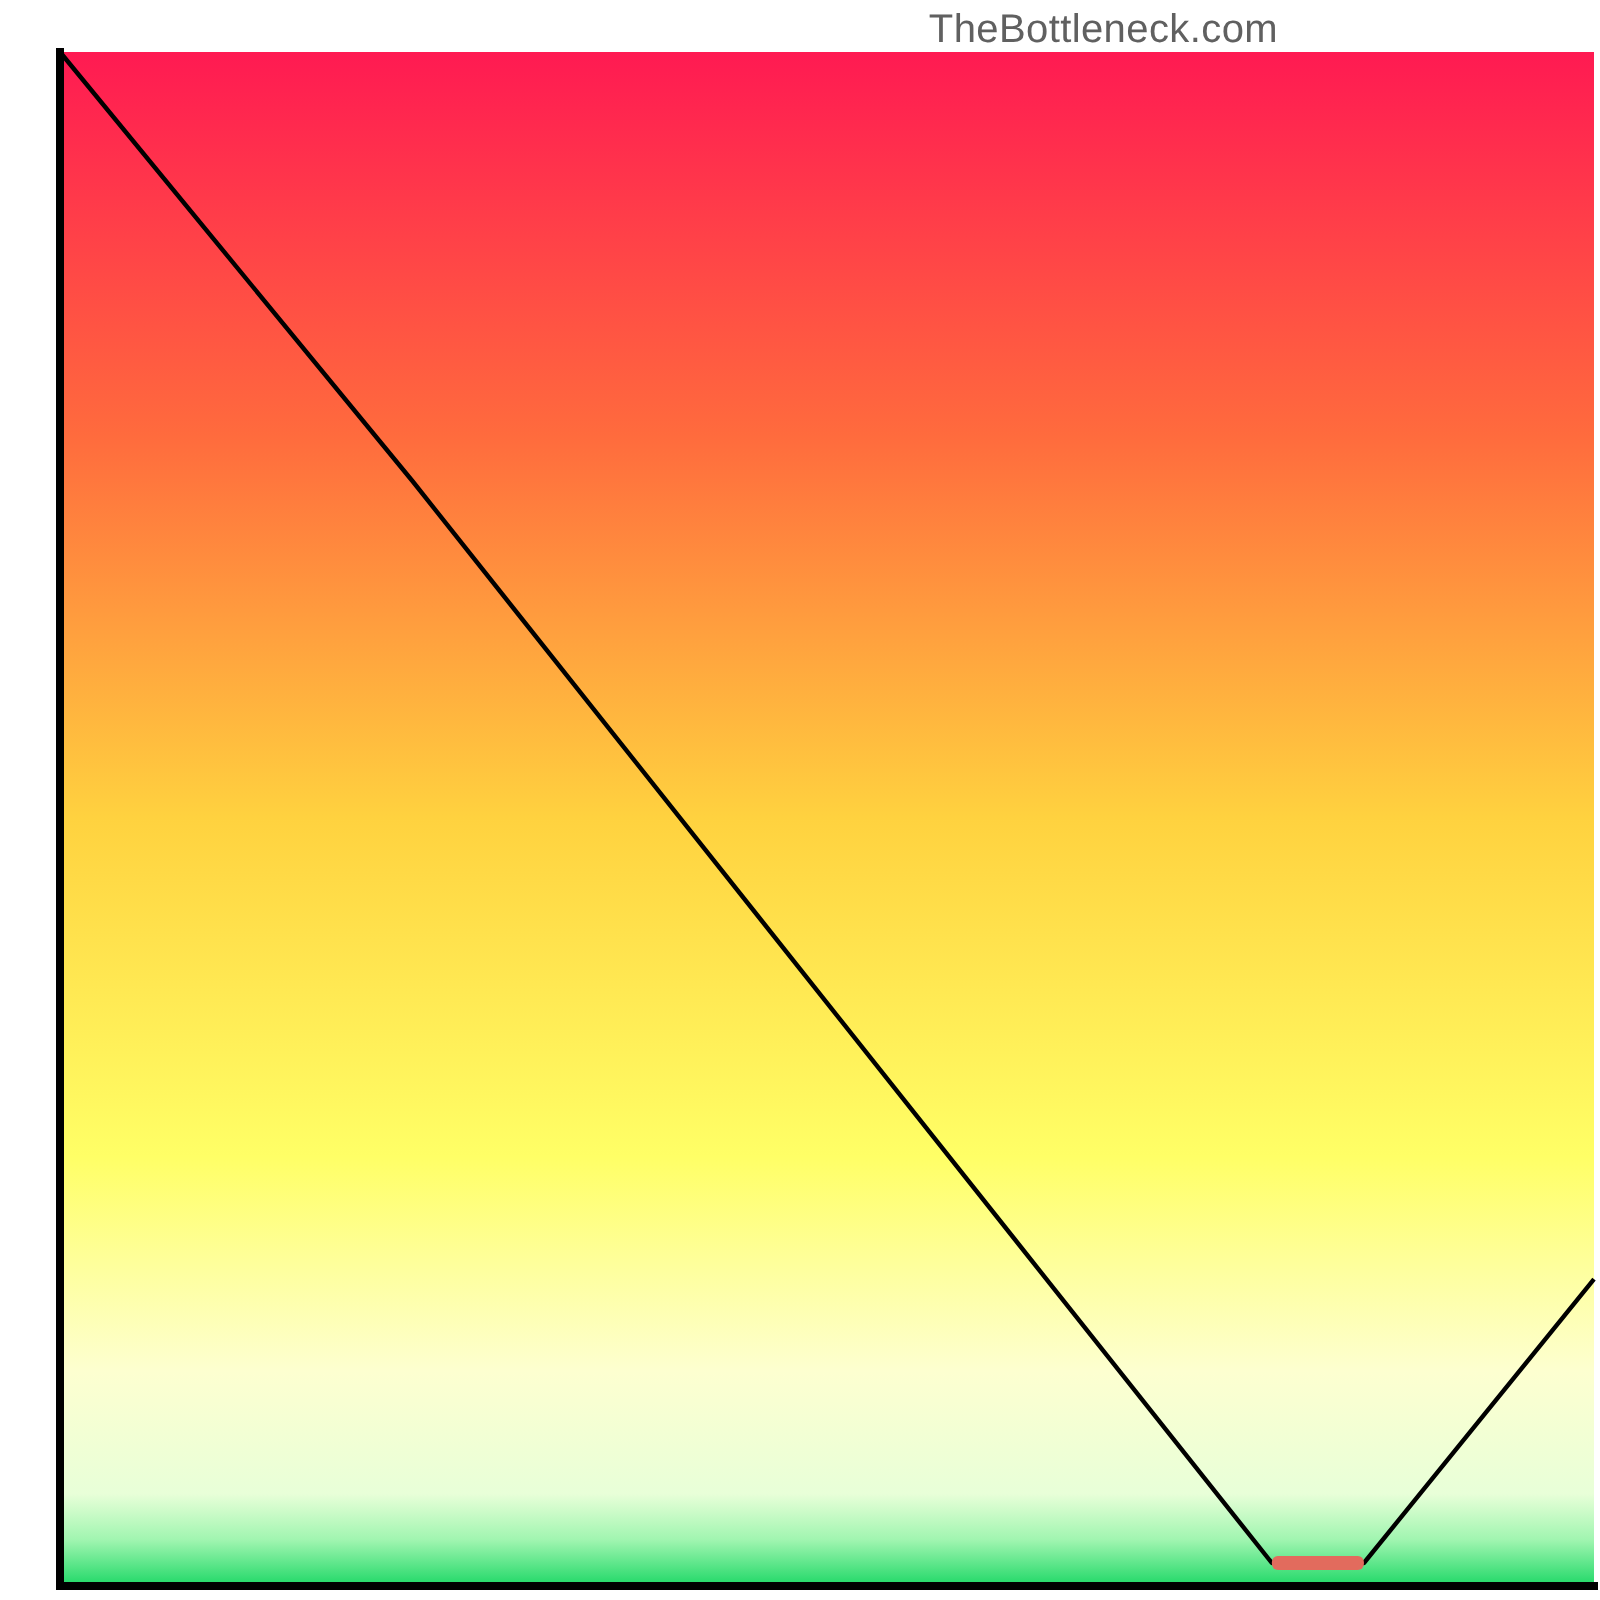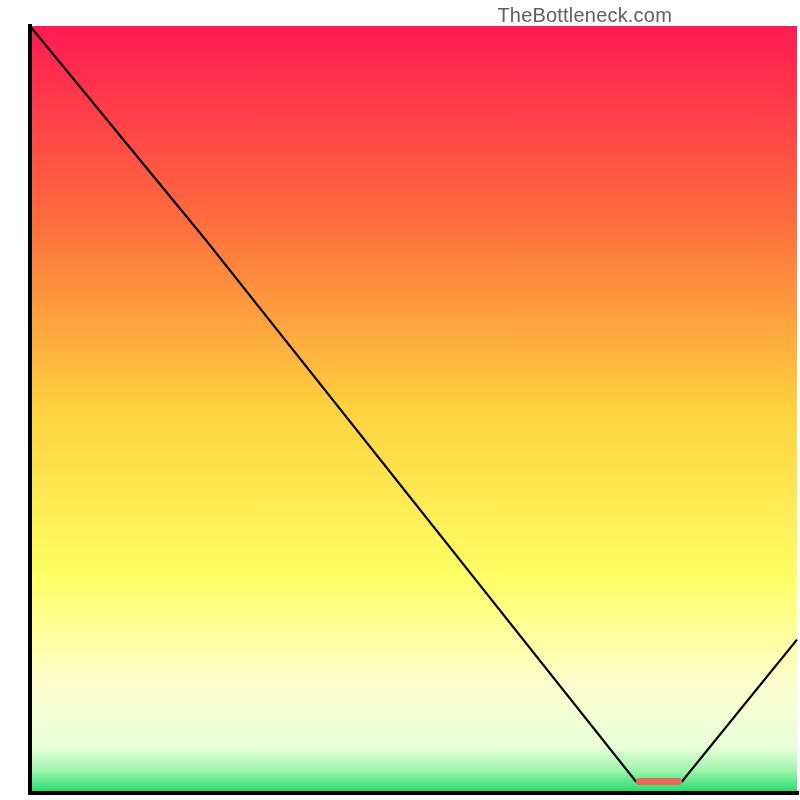--- a/index.html
+++ b/index.html
@@ -7,21 +7,20 @@
     padding: 0;
     width: 800px;
     height: 800px;
     background: #ffffff;
     font-family: Arial, Helvetica, sans-serif;
   }
   .container {
     position: relative;
     width: 647px;
     height: 800px;
-    padding-left: 33px;
   }
   .watermark {
     position: absolute;
     top: 4px;
     right: 8px;
     font-size: 20px;
     color: #606060;
     font-weight: 500;
     letter-spacing: 0.2px;
   }

